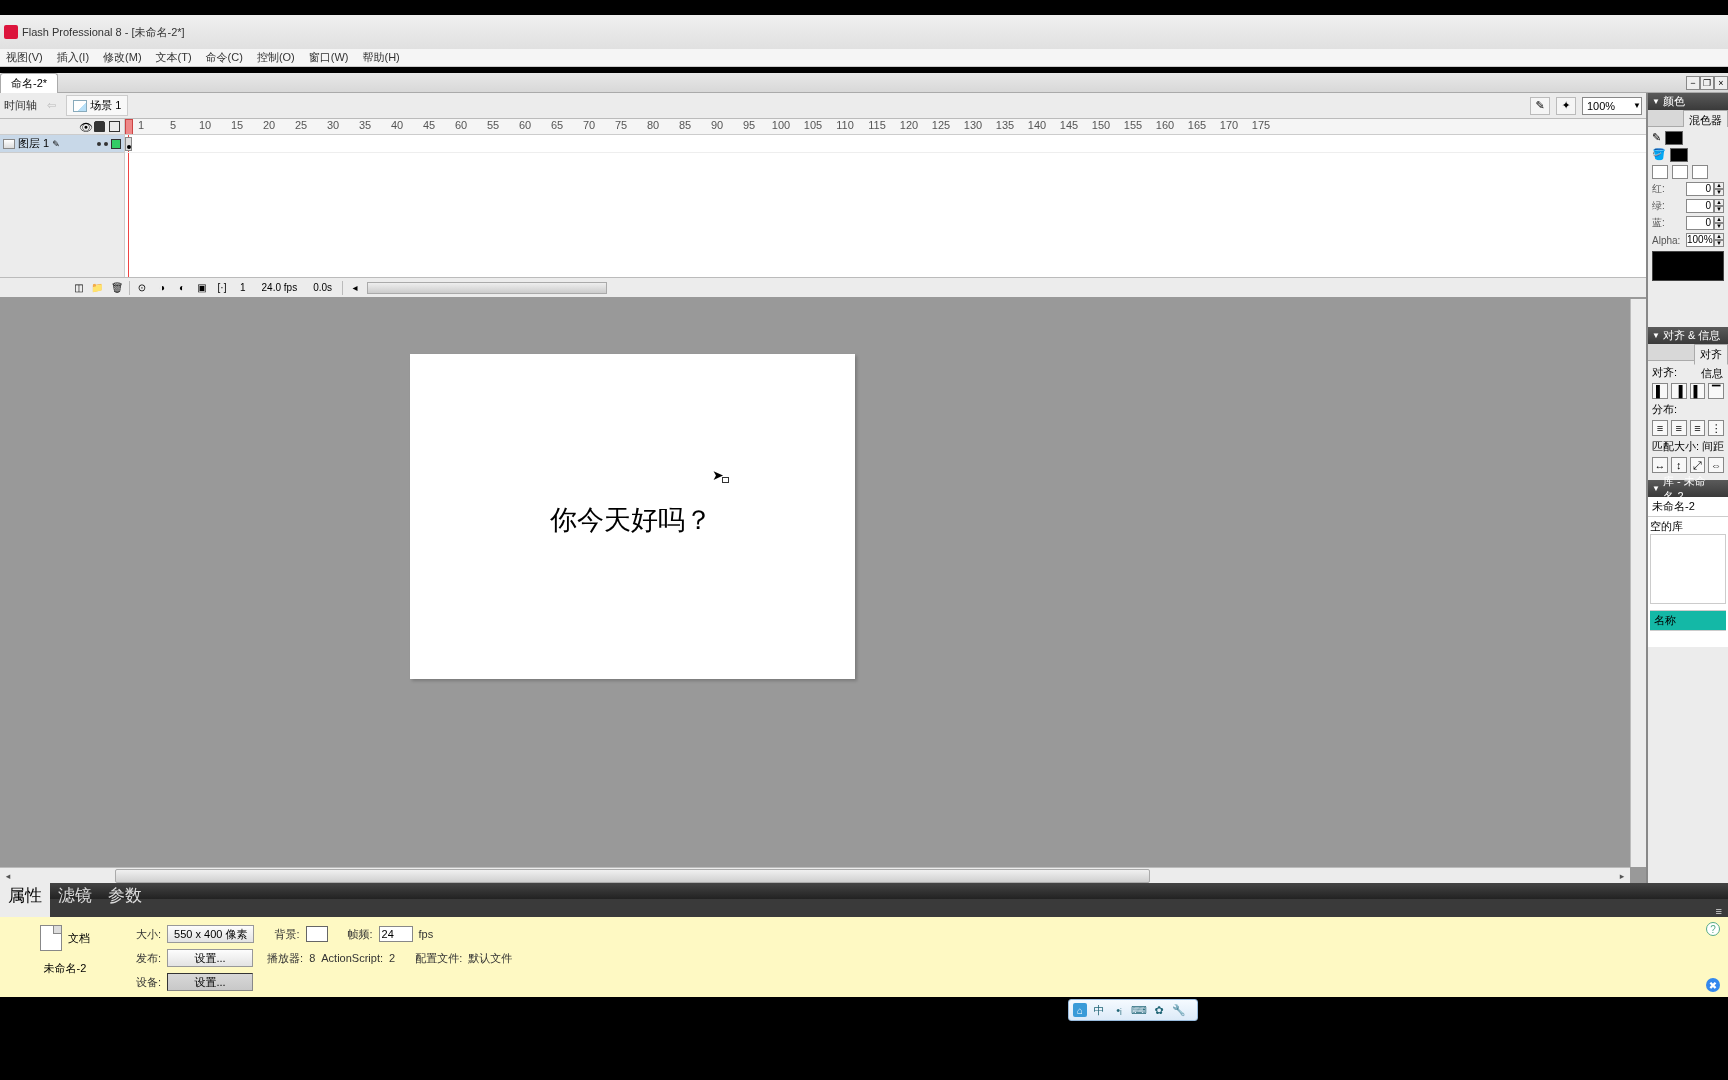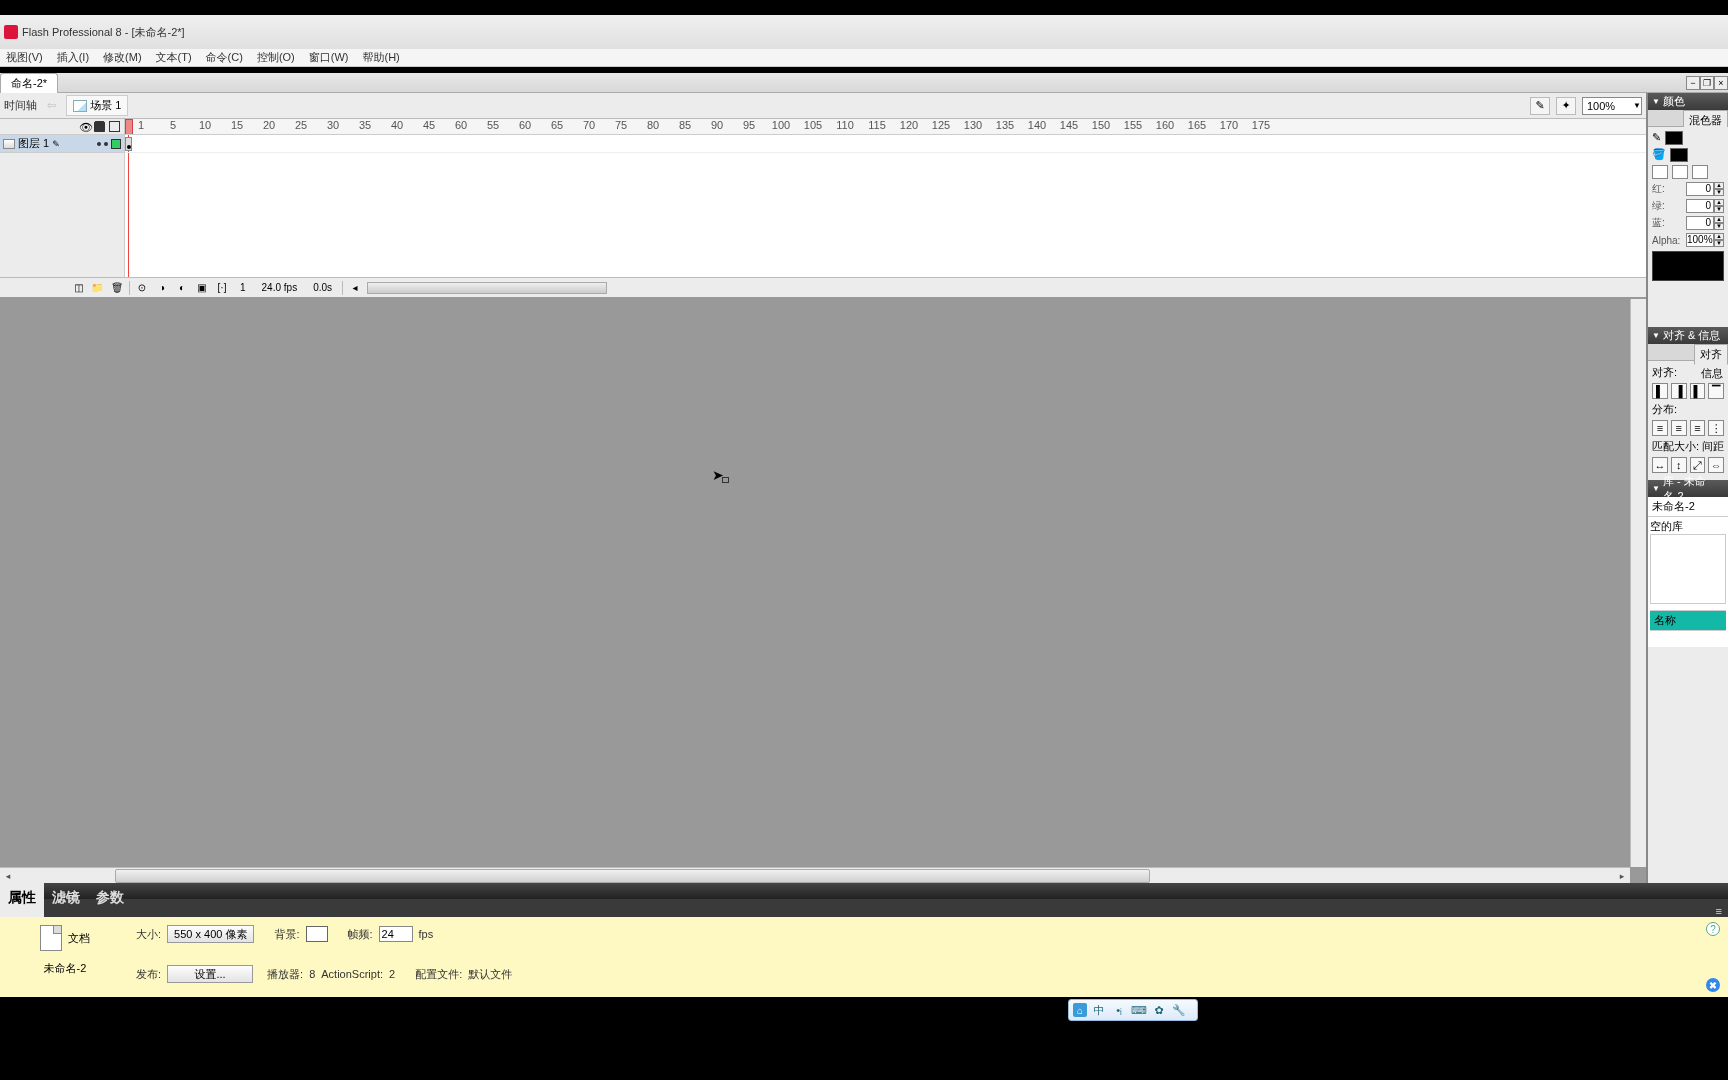--- a/index.html
+++ b/index.html
@@ -78,27 +78,27 @@
 .big-swatch { width: 100%; height: 30px; background: #000; border: 1px solid #444; margin-top: 4px; }
 .align-body { padding: 4px; font-size: 10px; }
 .align-row { display: flex; gap: 3px; margin: 3px 0; }
 .align-icon { width: 18px; height: 16px; border: 1px solid #888; background: #f8f8f8; display: flex; align-items: center; justify-content: center; }
 .lib-body { padding: 2px; font-size: 10px; background: #fff; height: 130px; }
 .lib-preview { height: 70px; background: #fff; border: 1px solid #ccc; display: flex; align-items: center; justify-content: center; color: #888; }
 .lib-name-header { background: #14b8a6; padding: 2px 4px; border-top: 1px solid #ccc; border-bottom: 1px solid #ccc; margin-top: 6px; }
 .bottom-panels { background: #ececec; }
 .actions-header { background: linear-gradient(#444,#222); height: 16px; color: #fff; padding: 0 6px; display: flex; align-items: center; font-size: 10px; }
 .props-tabs { background: #3a3a3a; height: 18px; display: flex; align-items: flex-end; }
-.props-tab { padding: 10px 8px; font-size: 14px; color: #ddd; cursor: pointer; font-weight: bold; }
+.props-tab { padding: 10px 8px; font-size: 17px; color: #ddd; cursor: pointer; }
 .props-tab.active { background: #ececec; color: #000; border-radius: 3px 3px 0 0; }
 .props-body { background: #fef9c3; padding: 8px 10px; display: flex; align-items: flex-start; gap: 16px; height: 80px; position: relative; }
 .props-left { display: flex; flex-direction: column; gap: 10px; align-items: center; width: 110px; }
 .props-doc-icon { width: 22px; height: 26px; background: #fff; border: 1px solid #888; position: relative; }
 .props-doc-icon::after { content:''; position:absolute; top:0; right:0; width:7px; height:7px; background:#ddd; border-left:1px solid #888; border-bottom:1px solid #888; }
-.props-rows { display: flex; flex-direction: column; gap: 22px; }
+.props-rows { display: flex; flex-direction: column; gap: 6px; }
 .props-row { display: flex; align-items: center; gap: 6px; }
 .props-label { font-size: 11px; color: #333; }
 .props-btn { height: 18px; min-width: 86px; background: linear-gradient(#fdfdfd,#e3e3e3); border: 1px solid #999; font-size: 11px; padding: 0 6px; display: inline-flex; align-items: center; justify-content: center; cursor: pointer; }
 .props-btn.pressed { background: linear-gradient(#d8d8d8,#c8c8c8); border: 1px inset #888; }
 .props-input { height: 16px; width: 34px; border: 1px solid #888; background: #fff; font-size: 11px; padding: 0 2px; }
 .bg-swatch { width: 22px; height: 16px; border: 1px solid #666; background: #fff; display: inline-block; }
 .corner-icon { position: absolute; width: 14px; height: 14px; border-radius: 50%; display: flex; align-items: center; justify-content: center; font-size: 10px; cursor: pointer; }
 .help-icon { top: 5px; right: 8px; border: 1px solid #5a8; color: #5a8; background: #fff; }
 .close-blue { bottom: 5px; right: 8px; background: #38e; color: #fff; }
 .bottom-black { background: #000; height: 225px; position: relative; }
@@ -242,20 +242,23 @@
         <span class="status-val">0.0s</span>
         <span class="status-sep"></span>
         <span class="small-icon-btn">◂</span>
         <div style="flex:0 0 240px; height:12px; background:#fff; border:1px solid #aaa; position:relative;">
           <div style="position:absolute;left:0;width:100%;height:100%;background:linear-gradient(#eee,#ccc);"></div>
         </div>
       </div>
     </div>
 
     <div class="stage-area">
+      <div class="stage-canvas">
+        <div class="stage-text">你今天好吗？</div>
+      </div>
       <div class="cursor-arrow">➤</div>
       <div class="cursor-rect"></div>
       <div class="stage-scrollv"></div>
       <div class="stage-scrollh">
         <div class="scroll-arrow">◂</div>
         <div class="scroll-thumb-h"></div>
         <div class="scroll-arrow" style="margin-left:auto;">▸</div>
       </div>
 
     </div>

